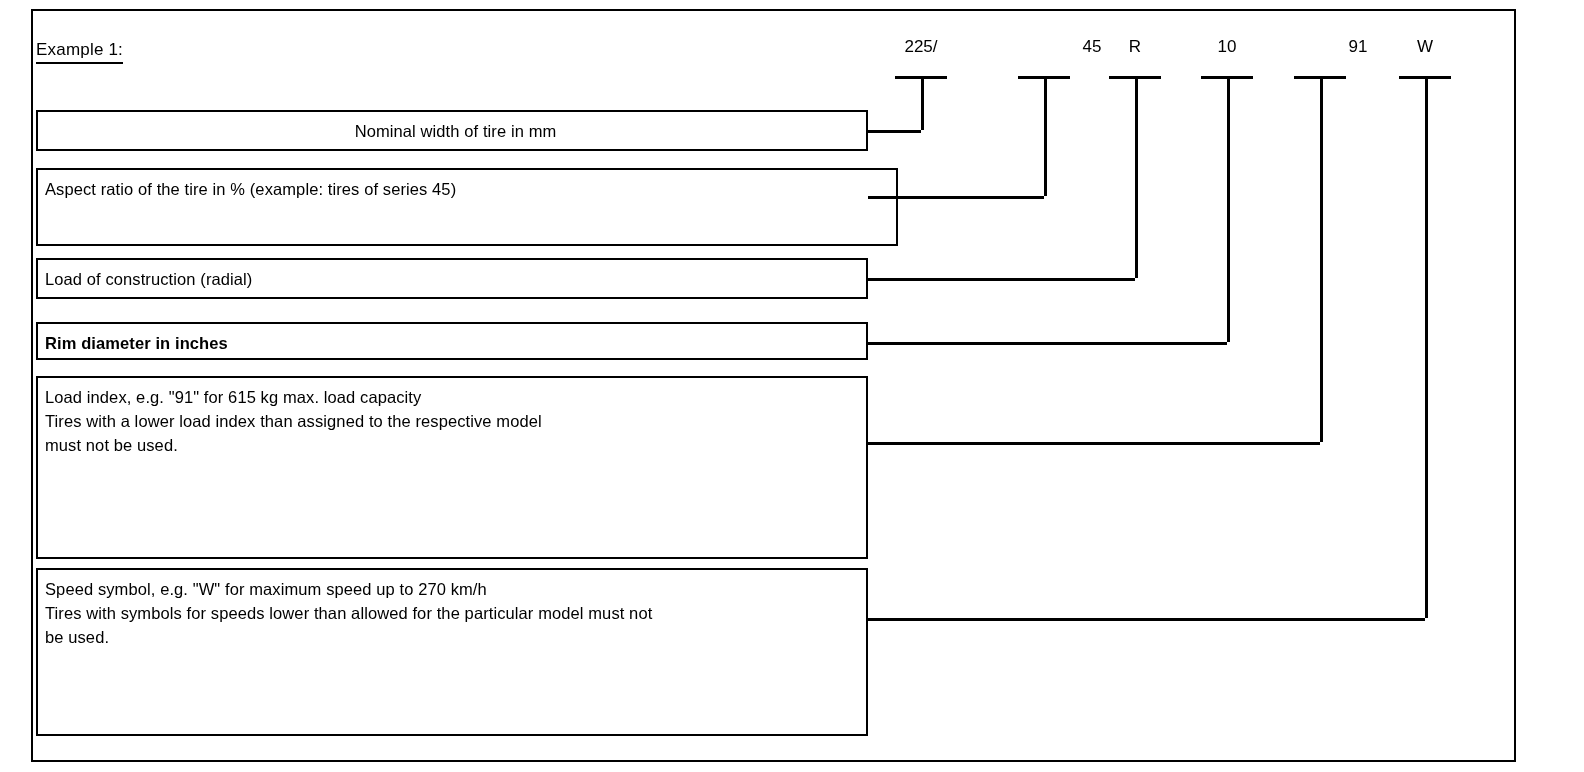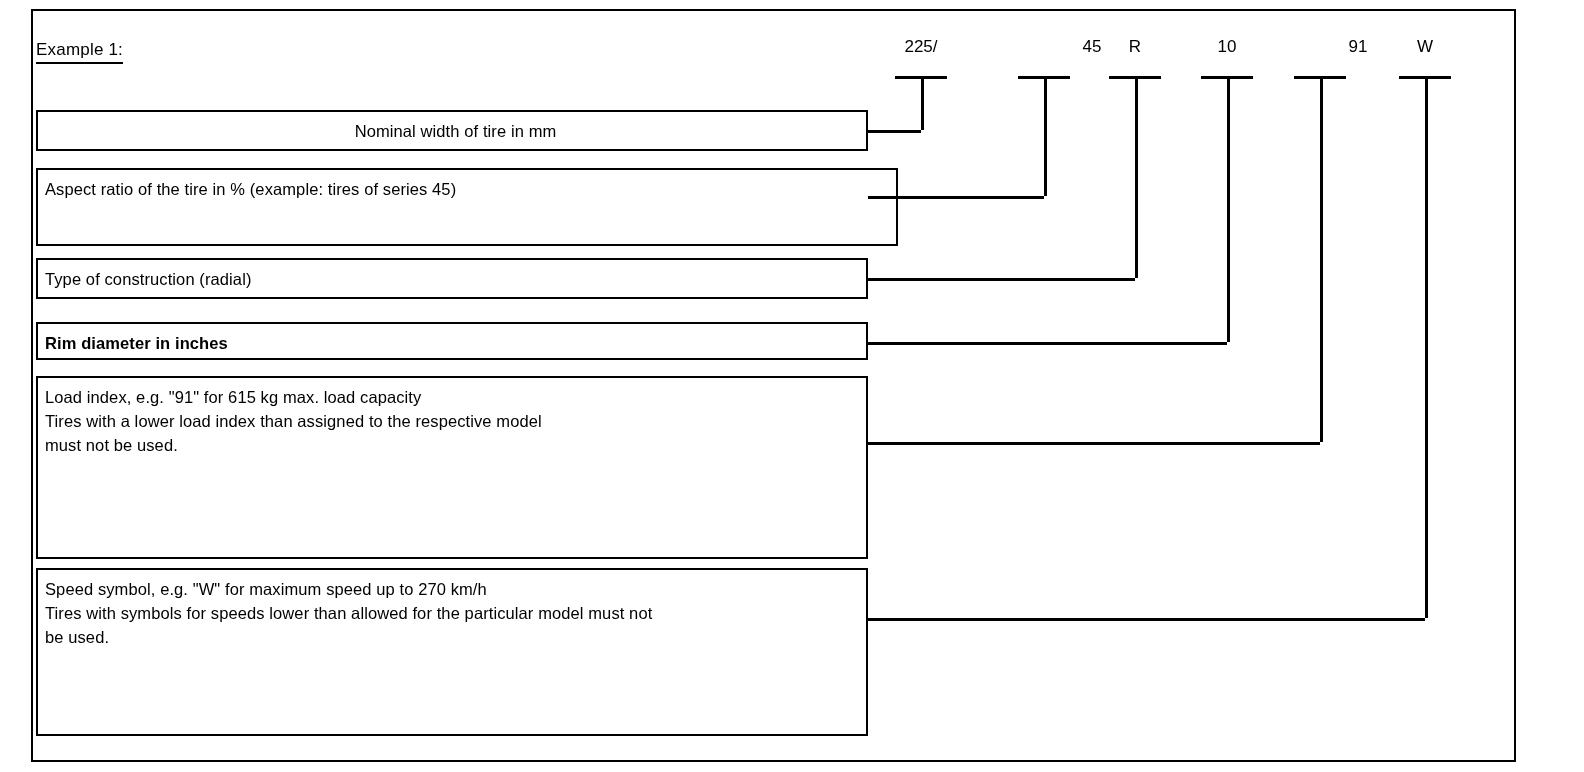--- a/index.html
+++ b/index.html
@@ -112,21 +112,21 @@
     </div>
 
   <div id="boxes-layer">
       <div class="desc-box" style="top: 110px; height: 41px; width: 832px; left: 36px; text-align: center;">
         <div class="desc-text">Nominal width of tire in mm</div>
       </div>
       <div class="desc-box" style="top: 168px; height: 78px; width: 862px; left: 36px;">
         <div class="desc-text">Aspect ratio of the tire in % (example: tires of series 45)</div>
       </div>
       <div class="desc-box" style="top: 258px; height: 41px; width: 832px; left: 36px;">
-        <div class="desc-text">Type of construction (radial)</div>
+        <div class="desc-text">Load of construction (radial)</div>
       </div>
       <div class="desc-box" style="top: 322px; height: 38px; width: 832px; left: 36px; font-weight: bold;">
         <div class="desc-text">Rim diameter in inches</div>
       </div>
       <div class="desc-box" style="top: 376px; height: 183px; width: 832px; left: 36px;">
         <div class="desc-text">Load index, e.g. "91" for 615 kg max. load capacity
 Tires with a lower load index than assigned to the respective model
 must not be used.</div>
       </div>
       <div class="desc-box" style="top: 568px; height: 168px; width: 832px; left: 36px;">

